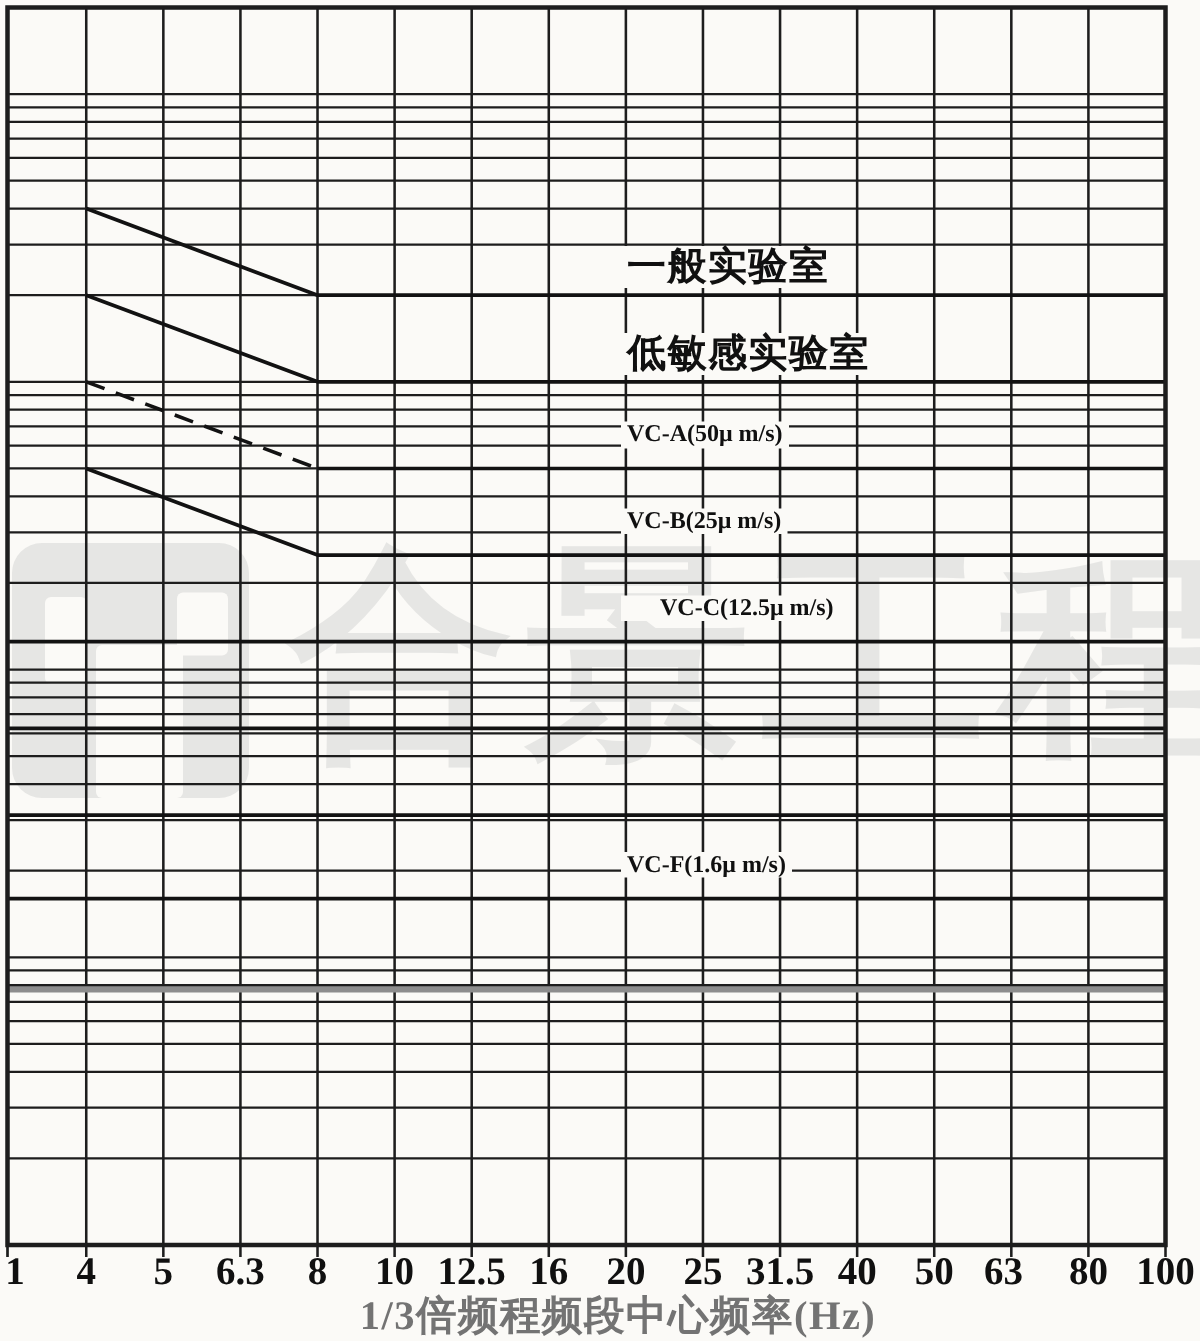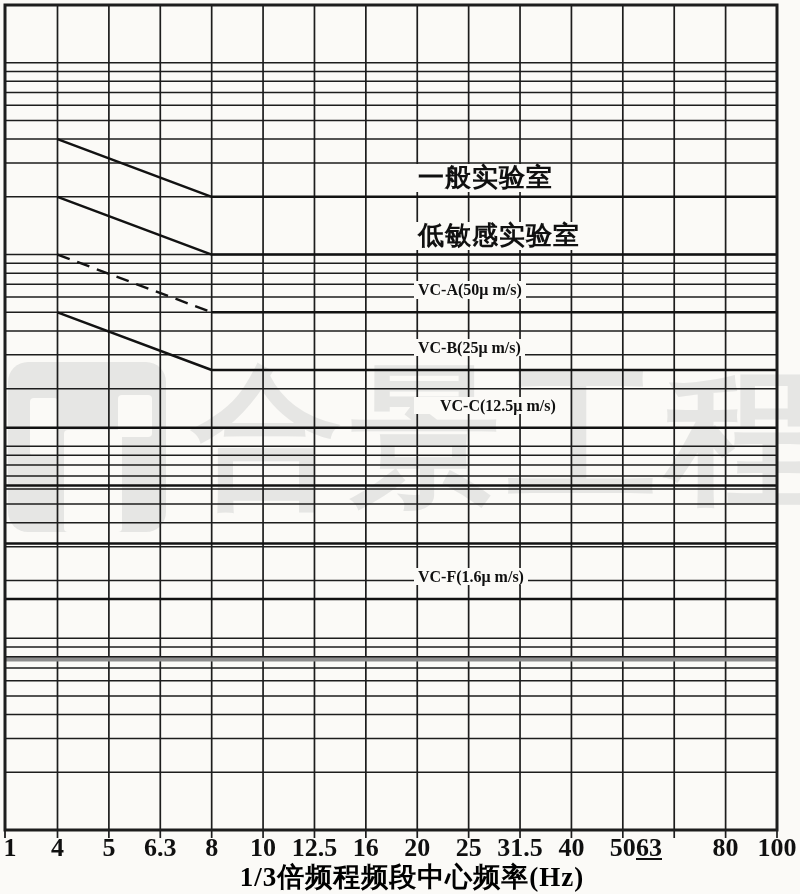--- a/index.html
+++ b/index.html
@@ -30,21 +30,21 @@
   }
   .curve-label.cn{font-size:26px;letter-spacing:1px;}
   
   .x-tick{
     position:absolute;z-index:3;top:833px;transform:translateX(-50%);
     font-size:26px;font-weight:600;color:#101010;white-space:nowrap;
   }
   
   #x-axis-title{
     position:absolute;z-index:3;left:412px;top:859px;transform:translateX(-50%);
-    font-size:27px;font-weight:700;color:#000000;white-space:nowrap;
+    font-size:27px;font-weight:700;color:#737373;white-space:nowrap;
     letter-spacing:1px;
   }
 </style>
 </head>
 <body>
 
 <div id="stage">
 
   <div id="watermark">
     <div class="wm-logo">
@@ -150,18 +150,18 @@
   <span class="x-tick" style="left: 160.286px;">6.3</span>
   <span class="x-tick" style="left: 211.679px;">8</span>
   <span class="x-tick" style="left: 263.071px;">10</span>
   <span class="x-tick" style="left: 314.464px;">12.5</span>
   <span class="x-tick" style="left: 365.857px;">16</span>
   <span class="x-tick" style="left: 417.25px;">20</span>
   <span class="x-tick" style="left: 468.643px;">25</span>
   <span class="x-tick" style="left: 520.036px;">31.5</span>
   <span class="x-tick" style="left: 571.429px;">40</span>
   <span class="x-tick" style="left: 622.821px;">50</span>
-  <span class="x-tick" style="left: 649px; text-decoration: underline;">63</span>
+  <span class="x-tick" style="left: 669px;">63</span>
   <span class="x-tick" style="left: 725.607px;">80</span>
   <span class="x-tick" style="left: 777px;">100</span>
 
   <div id="x-axis-title">1/3倍频程频段中心频率(Hz)</div>
 </div>
 
 </body></html>

